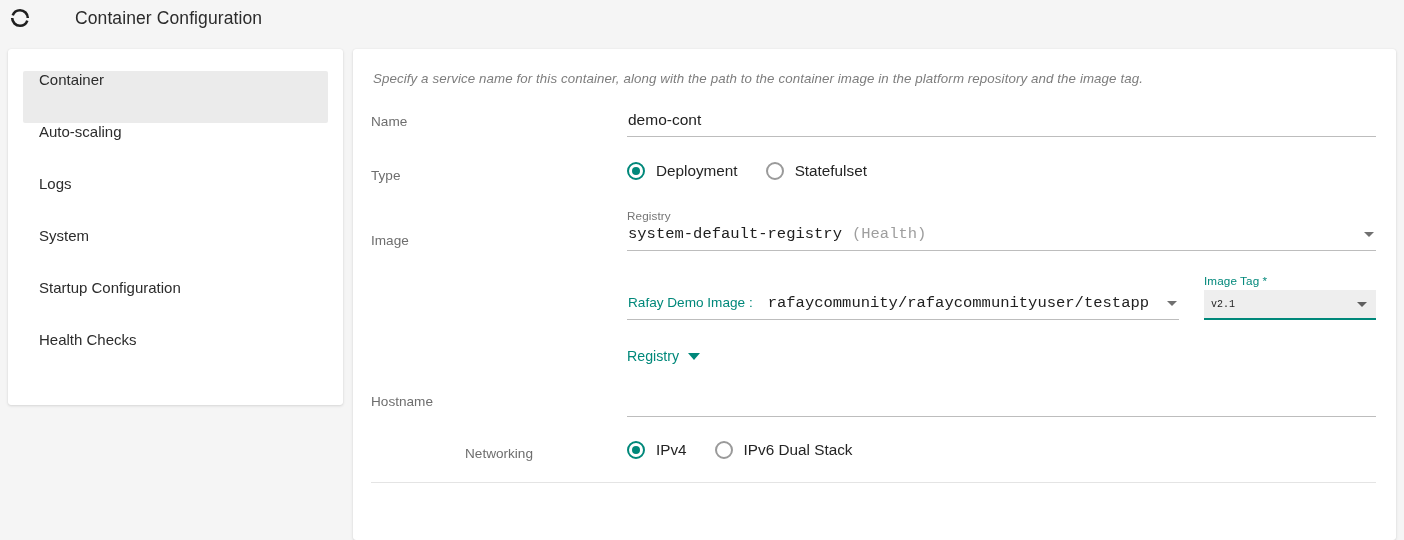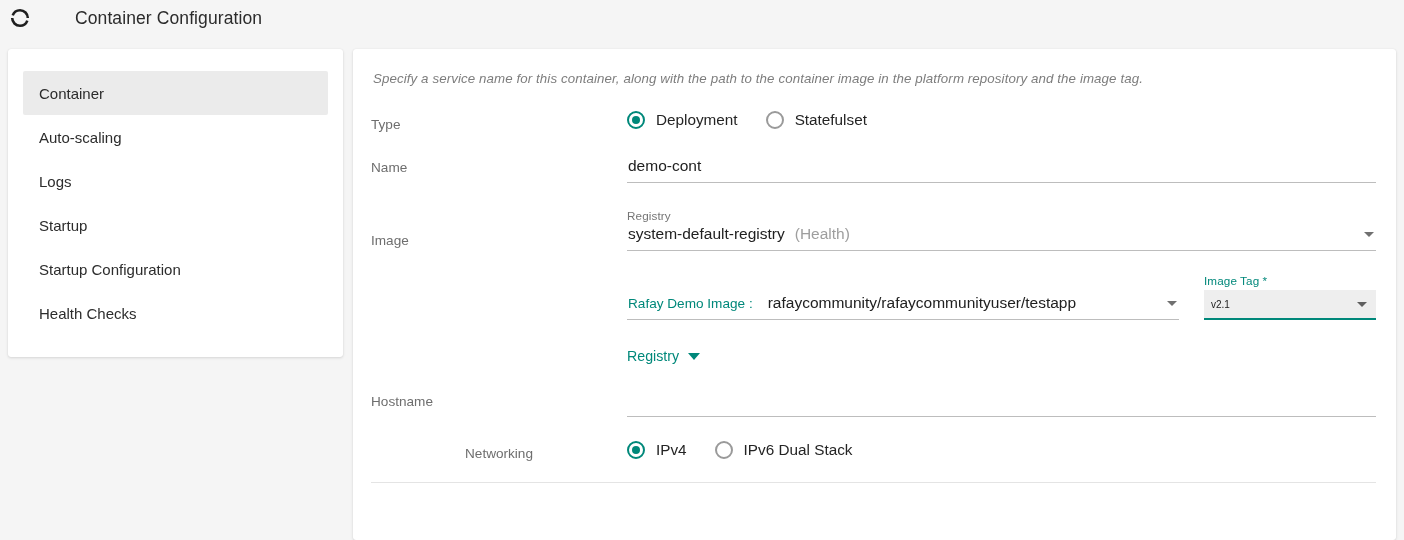--- a/index.html
+++ b/index.html
@@ -47,23 +47,22 @@
   .nav-card {
     width: 335px;
     flex: 0 0 335px;
     background: #ffffff;
     border-radius: 3px;
     box-shadow: 0 1px 3px rgba(0,0,0,.13), 0 0 1px rgba(0,0,0,.09);
     padding: 22px 15px 22px 15px;
     margin-right: 10px;
   }
   .nav-item {
-    height: 44px;
-    display: flex;
-    align-items: center;
+    height: 52px;
+    display: flex;
     padding: 0 16px;
     font-size: 15px;
     color: #2c2c2c;
     cursor: pointer;
     border-radius: 2px;
   }
   .nav-item.active { background: #ebebeb; }
 
   
   .form-card {
@@ -151,21 +150,21 @@
   .sel-caption.accent { color: #00887a; }
   .sel-line {
     border-bottom: 1px solid #bdbdbd;
     display: flex;
     align-items: baseline;
     padding: 0 22px 7px 1px;
     position: relative;
     min-height: 24px;
     cursor: pointer;
   }
-  .sel-value { font-size: 15.5px; color: #212121; white-space: nowrap; }
+  .sel-value { font-size: 15.5px; color: #212121; white-space: nowrap; font-family: Liberation Mono, monospace; }
   .sel-value.muted { color: #9e9e9e; margin-left: 10px; }
   .sel-prefix {
     font-size: 13.6px;
     color: #00887a;
     white-space: nowrap;
     margin-right: 15px;
   }
   .caret {
     position: absolute;
     right: 2px; top: 7px;
@@ -230,54 +229,54 @@
     <div class="nav-item active">
       <span>Container</span>
     </div>
     <div class="nav-item">
       <span>Auto-scaling</span>
     </div>
     <div class="nav-item">
       <span>Logs</span>
     </div>
     <div class="nav-item">
-      <span>Startup</span>
+      <span>System</span>
     </div>
     <div class="nav-item">
       <span>Startup Configuration</span>
     </div>
     <div class="nav-item">
       <span>Health Checks</span>
     </div>
   </div>
 
   <div class="form-card">
 
     <p class="form-desc">Specify a service name for this container, along with the path to the container image in the platform repository and the image tag.</p>
+
+    <div class="form-row" style="margin-top:25px;">
+      <div class="row-label">Name</div>
+      <div class="row-field">
+        <input class="underline-input" type="text" value="demo-cont" style="">
+      </div>
+    </div>
 
     <div class="form-row" style="margin-top:25px;">
       <div class="row-label" style="padding-top:6px;">Type</div>
       <div class="row-field">
         <div class="radio-group">
           <div class="radio-opt checked">
             <span class="radio-mark"></span>
             <span class="radio-label">Deployment</span>
           </div>
           <div class="radio-opt">
             <span class="radio-mark"></span>
             <span class="radio-label">Statefulset</span>
           </div>
         </div>
-      </div>
-    </div>
-
-    <div class="form-row" style="margin-top:25px;">
-      <div class="row-label">Name</div>
-      <div class="row-field">
-        <input class="underline-input" type="text" value="demo-cont" style="">
       </div>
     </div>
 
     <div class="form-row" style="margin-top:26px;">
       <div class="row-label" style="padding-top:24px;">Image</div>
       <div class="row-field">
 
         <div class="sel-wrap">
           <div class="sel-caption">Registry</div>
           <div class="sel-line">

